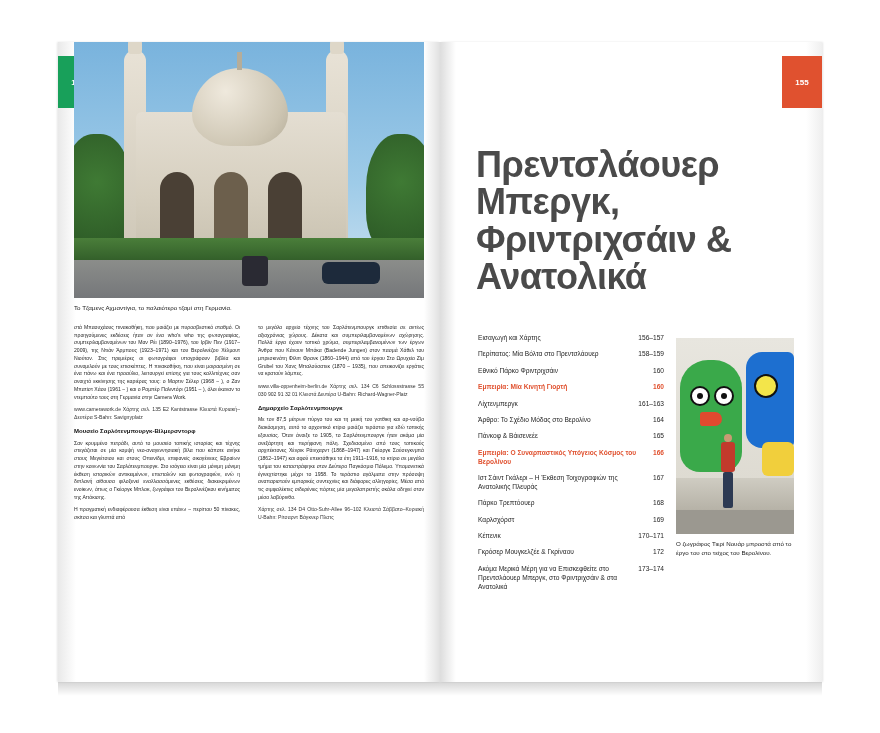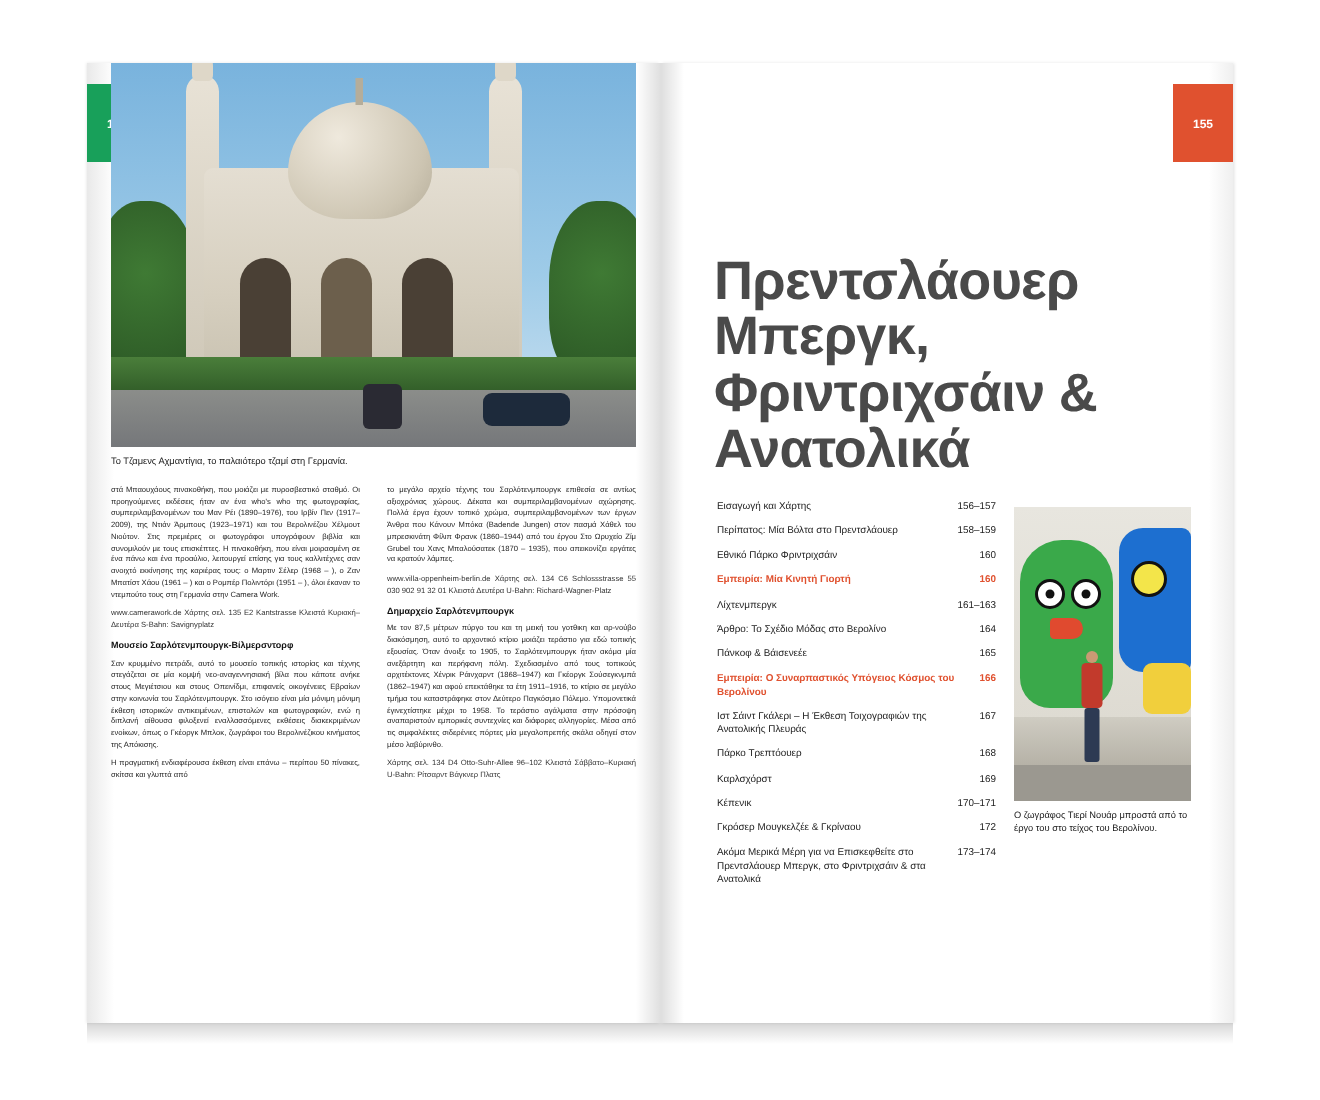--- a/index.html
+++ b/index.html
@@ -253,21 +253,20 @@
   .chapter-title {
     position: absolute;
     left: 36px;
     top: 104px;
     width: 320px;
     font-size: 36px;
     line-height: 1.04;
     font-weight: bold;
     color: #4a4a4a;
     letter-spacing: -0.5px;
-    margin-top: 22px;
   }
 
   .toc {
     position: absolute;
     left: 38px;
     top: 292px;
     width: 186px;
     font-size: 6.6px;
     line-height: 1.35;
     color: #1d1d1d;

